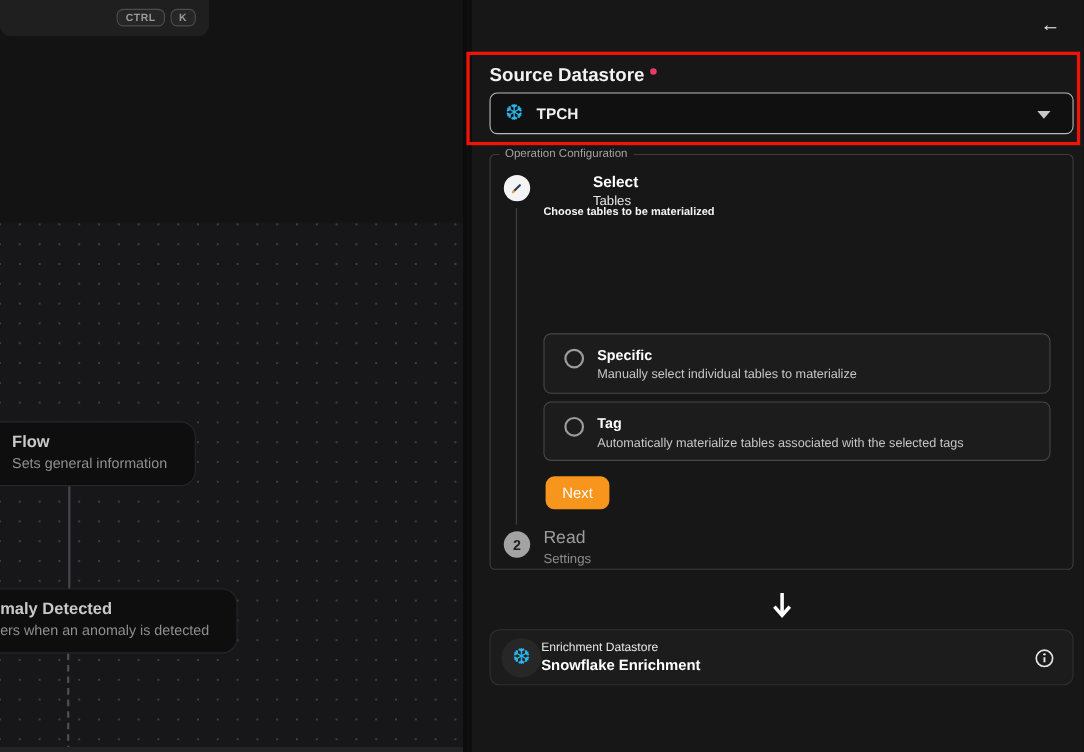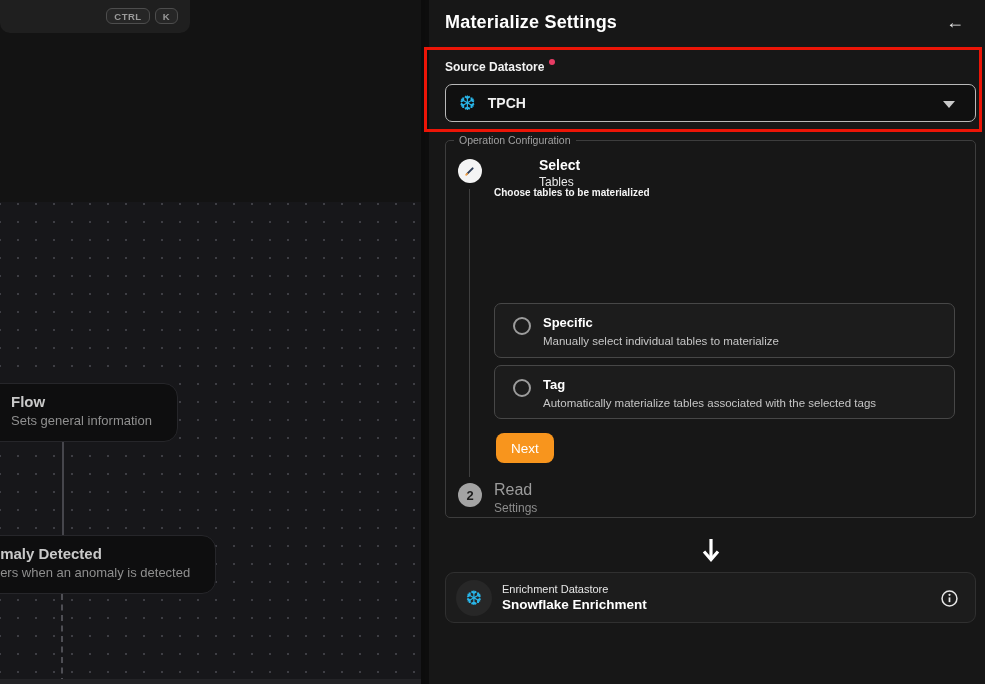--- a/index.html
+++ b/index.html
@@ -40,21 +40,21 @@
   
   .panel { position:absolute; left:425px; top:0; width:560px; height:684px;
     background:#171717; border-left:4px solid #0d0d0d; }
   .panel-header { position:absolute; left:0; top:0; width:100%; height:44px;
     display:flex; align-items:center; }
   .panel-title { margin-left:16px; font-size:18px; font-weight:600; color:#fff;
     letter-spacing:.2px; }
   .back-btn { position:absolute; right:18px; top:10px; width:24px; height:24px;
     color:#e8e8e8; font-size:18px; line-height:24px; text-align:center; cursor:pointer; }
 
-  .field-label { position:absolute; left:16px; top:59px; font-size:12px;
+  .field-label { position:absolute; left:16px; top:59px; font-size:17px;
     font-weight:bold; color:#f2f2f2; }
   .req-dot { display:inline-block; width:6px; height:6px; border-radius:50%;
     background:#e73c64; margin-left:5px; vertical-align:6px; }
 
   .dropdown { position:absolute; left:16px; top:84px; width:531px; height:38px;
     background:#101010; border:1px solid #b9b9b9; border-radius:7px;
     display:flex; align-items:center; cursor:pointer; }
   .snowflake { color:#29b5e8; font-size:20px; line-height:1; }
   .dropdown .snowflake { margin-left:13px; }
   .dropdown-value { margin-left:12px; font-size:14px; color:#f0f0f0; font-weight:600; }
@@ -111,21 +111,21 @@
     background:#f8951d; border:none; border-radius:8px; color:#fff; font-size:13.5px;
     font-family:"Liberation Sans", sans-serif; cursor:pointer; }
 
   .down-arrow { position:absolute; left:270px; top:536px; width:24px; height:28px; }
 
   .enrich-card { position:absolute; left:16px; top:572px; width:531px; height:51px;
     background:#1c1c1c; border:1px solid #303030; border-radius:9px;
     display:flex; align-items:center; }
   .enrich-icon-wrap { width:36px; height:36px; border-radius:50%; background:#272727;
     margin-left:10px; display:flex; align-items:center; justify-content:center; }
-  .enrich-text { margin-left:10px; }
+  .enrich-text { }
   .enrich-label { font-size:11px; color:#e6e6e6; }
   .enrich-value { font-size:13.5px; font-weight:bold; color:#fff; margin-top:2px; }
   .info-btn { position:absolute; right:16px; top:16px; width:19px; height:19px;
     cursor:pointer; }
 </style>
 </head>
 <body>
 
 <div class="stage">
 
@@ -152,21 +152,20 @@
       <div class="node-sub">Triggers when an anomaly is detected</div>
     </div>
 
     <div class="canvas-bottom-strip"></div>
     <div class="canvas-right-gap"></div>
   </div>
 
   <div class="panel">
 
     <div class="panel-header">
-      <div class="panel-title">Materialize Settings</div>
       <div class="back-btn">←</div>
     </div>
 
     <div class="field-label">
       <span>Source Datastore</span><span class="req-dot"></span>
     </div>
 
     <div class="dropdown">
       <span class="snowflake">❆</span>
       <span class="dropdown-value">TPCH</span>

